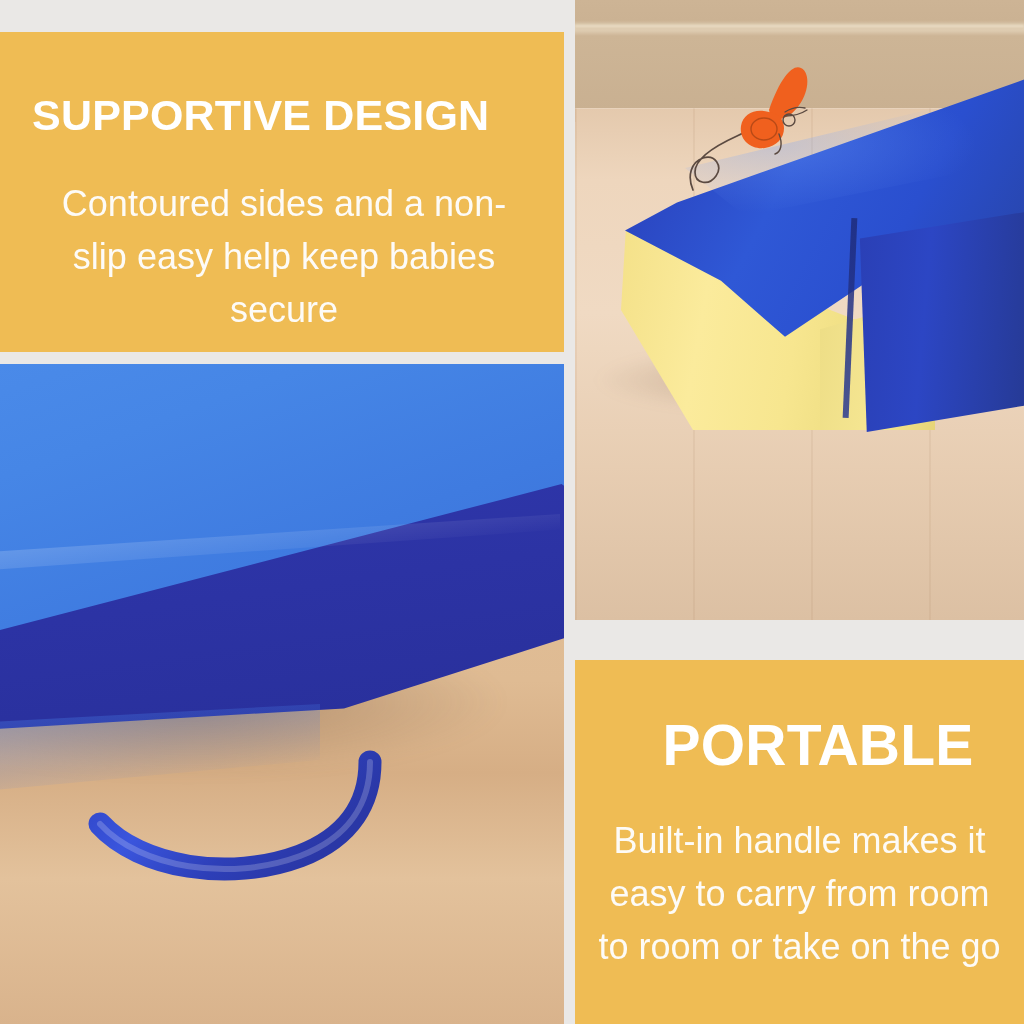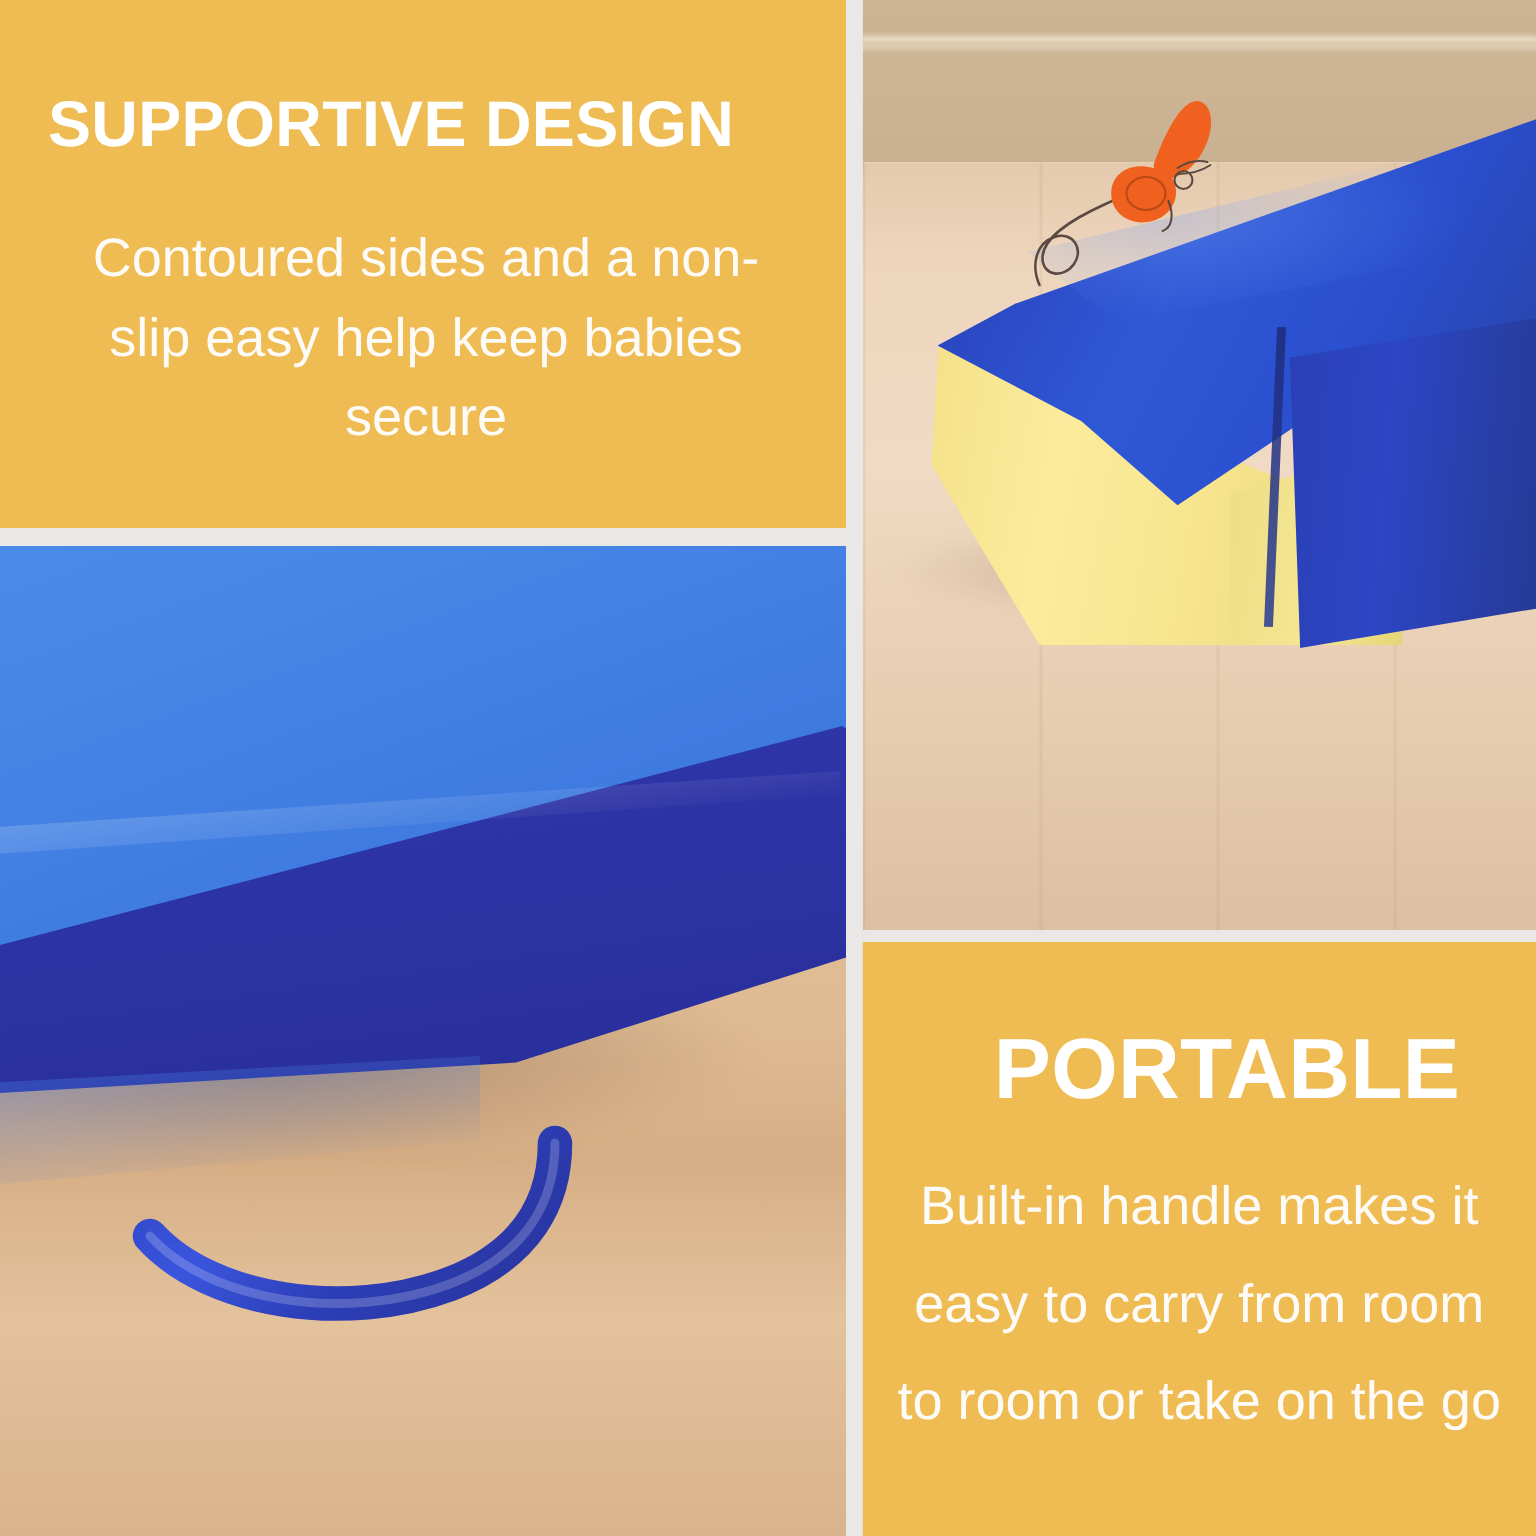--- a/index.html
+++ b/index.html
@@ -14,21 +14,21 @@
     width: 1024px;
     height: 1024px;
     overflow: hidden;
     background: #eae8e6;
   }
 
   
   .panel { position: absolute; overflow: hidden; }
 
   
-  .txt-panel { display: flex; flex-direction: column; }
+  .txt-panel { display: flex; flex-direction: column; margin-top: 32px; }
   .headline {
     color: #ffffff;
     font-weight: bold;
     letter-spacing: 0.2px;
     line-height: 1;
     white-space: nowrap;
   }
   .body-copy {
     color: #fdfbf7;
     font-weight: 300;
@@ -50,22 +50,22 @@
 
   
   #panel-portable {
     left: 575px; top: 628px; width: 449px; height: 396px;
   }
   #panel-portable .headline {
     position: absolute; left: 0; top: 57px; width: 486px;
     text-align: center; font-size: 57px;
   }
   #panel-portable .body-copy {
-    position: absolute; left: 22px; top: 143px; width: 405px;
-    font-size: 36px; line-height: 65px;
+    position: absolute; left: 22px; top: 154px; width: 405px;
+    font-size: 36px; line-height: 53px;
   }
 
   
   #photo-pad { left: 575px; top: 0; width: 449px; height: 620px; }
 
   .wall {
     position: absolute; left: 0; top: 0; width: 100%; height: 112px;
     background: linear-gradient(#cdb495 0%, #cbb293 18%, #d7c3a6 22%,
                                 #e3d2b9 26%, #cdb596 32%, #c9b091 100%);
   }

